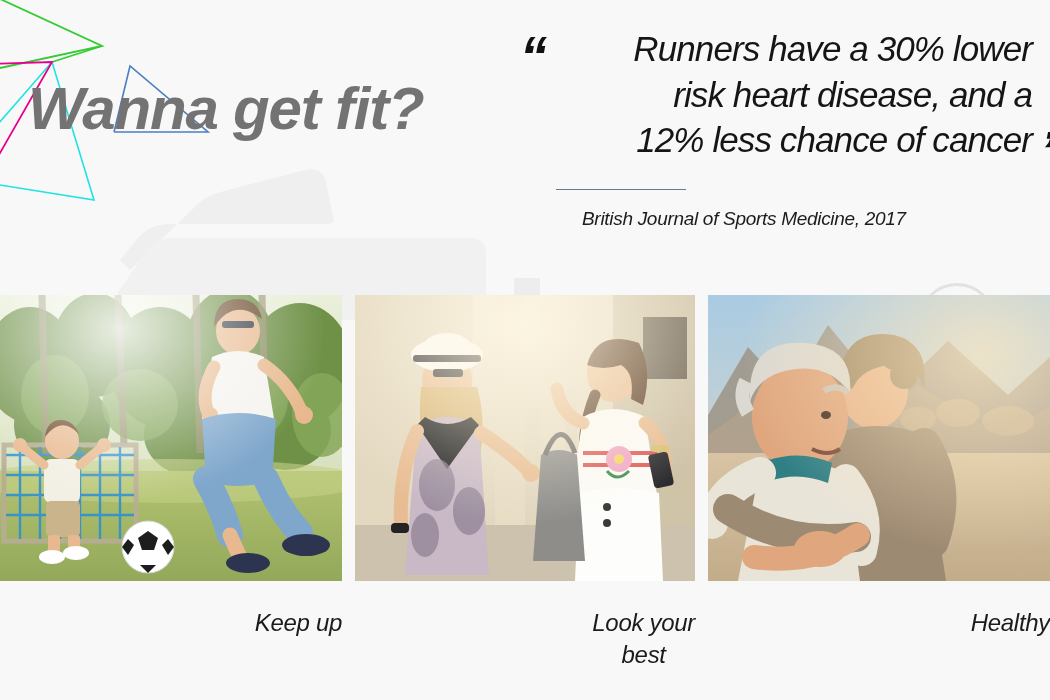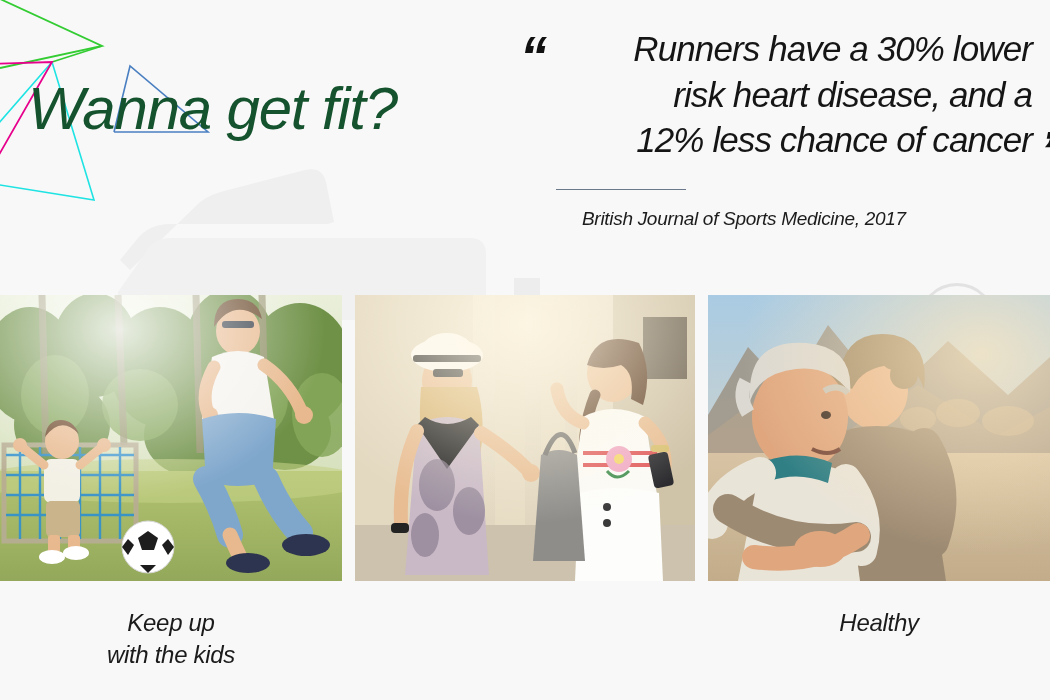--- a/index.html
+++ b/index.html
@@ -65,24 +65,24 @@
     height: 220px;
     pointer-events: none;
   }
 
   .headline {
     position: absolute;
     left: 28px;
     top: 74px;
     margin: 0;
     font-size: 60px;
-    font-weight: normal;
+    font-weight: bold;
     font-style: italic;
     letter-spacing: -1.2px;
-    color: #14532d;
+    color: #737373;
     white-space: nowrap;
     font-family: "Liberation Sans", sans-serif;
   }
 
   
   .quote-block {
     position: absolute;
     left: 512px;
     top: 26px;
     width: 520px;
@@ -152,21 +152,21 @@
     top: 295px;
     width: 1050px;
     height: 405px;
     display: flex;
     justify-content: space-between;
   }
   .card {
     width: 342px;
     display: flex;
     flex-direction: column;
-    align-items: center;
+    align-items: flex-end;
   }
   .card-photo {
     width: 342px;
     height: 286px;
     overflow: hidden;
     position: relative;
     background: #cfcfcf;
   }
   .card:nth-child(2) .card-photo { width: 340px; }
   .card:nth-child(2) { width: 340px; }
@@ -319,21 +319,20 @@
             <polygon points="148,236 158,243 154,255 142,255 138,243"></polygon>
             <polygon points="128,244 134,250 128,260 122,252"></polygon>
             <polygon points="168,244 174,252 168,260 162,250"></polygon>
             <polygon points="140,270 156,270 148,278"></polygon>
           </g>
           <rect width="342" height="286" fill="url(#g1glow)"></rect>
         </svg>
       </div>
       <div class="card-caption">
         <span>Keep up</span>
-        <span>with the kids</span>
       </div>
     </div>
 
     <div class="card">
       <div class="card-photo">
         <svg viewBox="0 0 340 286" width="340" height="286" preserveAspectRatio="xMidYMid slice">
           <defs>
             <linearGradient id="g2wall" x1="0" y1="0" x2="1" y2="1">
               <stop offset="0" stop-color="#efe6d2"></stop>
                 <stop offset="1" stop-color="#d9cdb4"></stop>
@@ -390,20 +389,24 @@
             <rect x="296" y="150" width="18" height="7" rx="3" fill="#d9c172"></rect>
             <path d="M224 198 q36 -10 80 0 l4 88 l-88 0z" fill="#fdfdfb"></path>
             <circle cx="252" cy="212" r="4" fill="#3a3a3a"></circle>
             <circle cx="252" cy="228" r="4" fill="#3a3a3a"></circle>
           </g>
 
           <path d="M186 160 q18 -10 36 0 l8 106 l-52 0z" fill="#8e8d8a"></path>
           <path d="M190 160 q16 -40 30 -2" stroke="#6e6d6a" stroke-width="5" fill="none"></path>
           <rect width="340" height="286" fill="url(#g2glow)"></rect>
         </svg>
+      </div>
+      <div class="card-caption">
+        <span>Look your</span>
+        <span>best</span>
       </div>
     </div>
 
     <div class="card">
       <div class="card-photo">
         <svg viewBox="0 0 342 286" width="342" height="286" preserveAspectRatio="xMidYMid slice">
           <defs>
             <linearGradient id="g3sky" x1="0" y1="0" x2="0" y2="1">
               <stop offset="0" stop-color="#a9cbe3"></stop>
                 <stop offset="1" stop-color="#e4d7c0"></stop>

